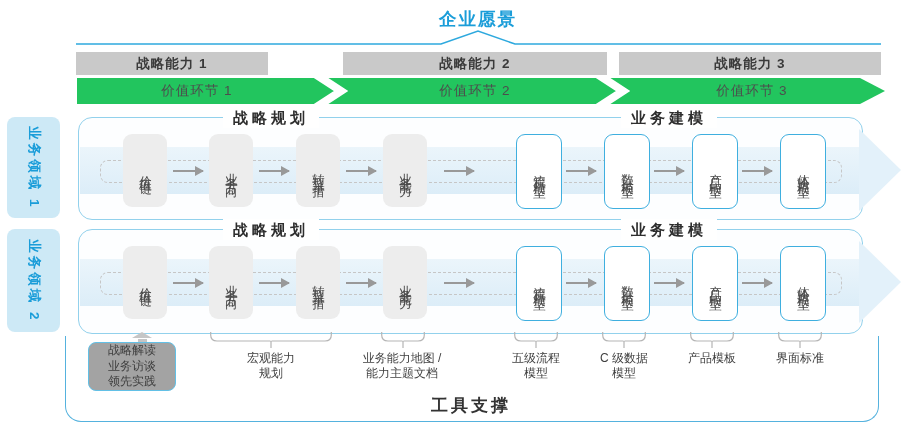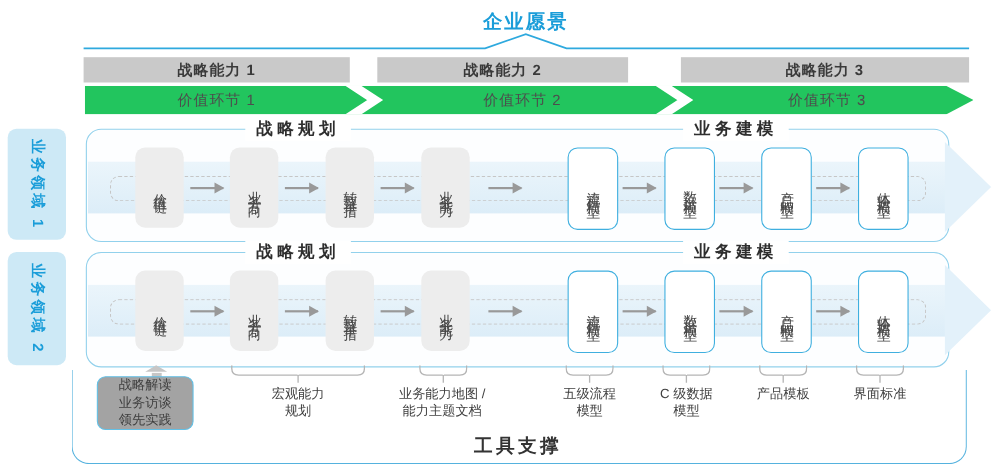--- a/index.html
+++ b/index.html
@@ -64,22 +64,22 @@
 
 <div class="canvas">
 
   <div class="top-title">
     <span>企业愿景</span>
   </div>
   <svg class="peak-line" width="910" height="50">
     <polyline points="76,44 441,44 478,31 515,44 881,44" fill="none" stroke="#2ea9de" stroke-width="1.6"></polyline>
   </svg>
 
-  <div class="sseg" style="left:76px;width:242px">战略能力 1</div>
-  <div class="sseg" style="left:343px;width:228px">战略能力 2</div>
+  <div class="sseg" style="left:76px;width:192px">战略能力 1</div>
+  <div class="sseg" style="left:343px;width:264px">战略能力 2</div>
   <div class="sseg" style="left:619px;width:262px">战略能力 3</div>
 
   <div class="vband">
     <svg width="808" height="26">
       <polyline points="238,-4 264,13 238,30" fill="none" stroke="#ffffff" stroke-width="8"></polyline>
       <polyline points="520,-4 546,13 520,30" fill="none" stroke="#ffffff" stroke-width="8"></polyline>
     </svg>
     <span class="vlabel" style="left:120px">价值环节 1</span>
     <span class="vlabel" style="left:398px">价值环节 2</span>
     <span class="vlabel" style="left:675px">价值环节 3</span>

